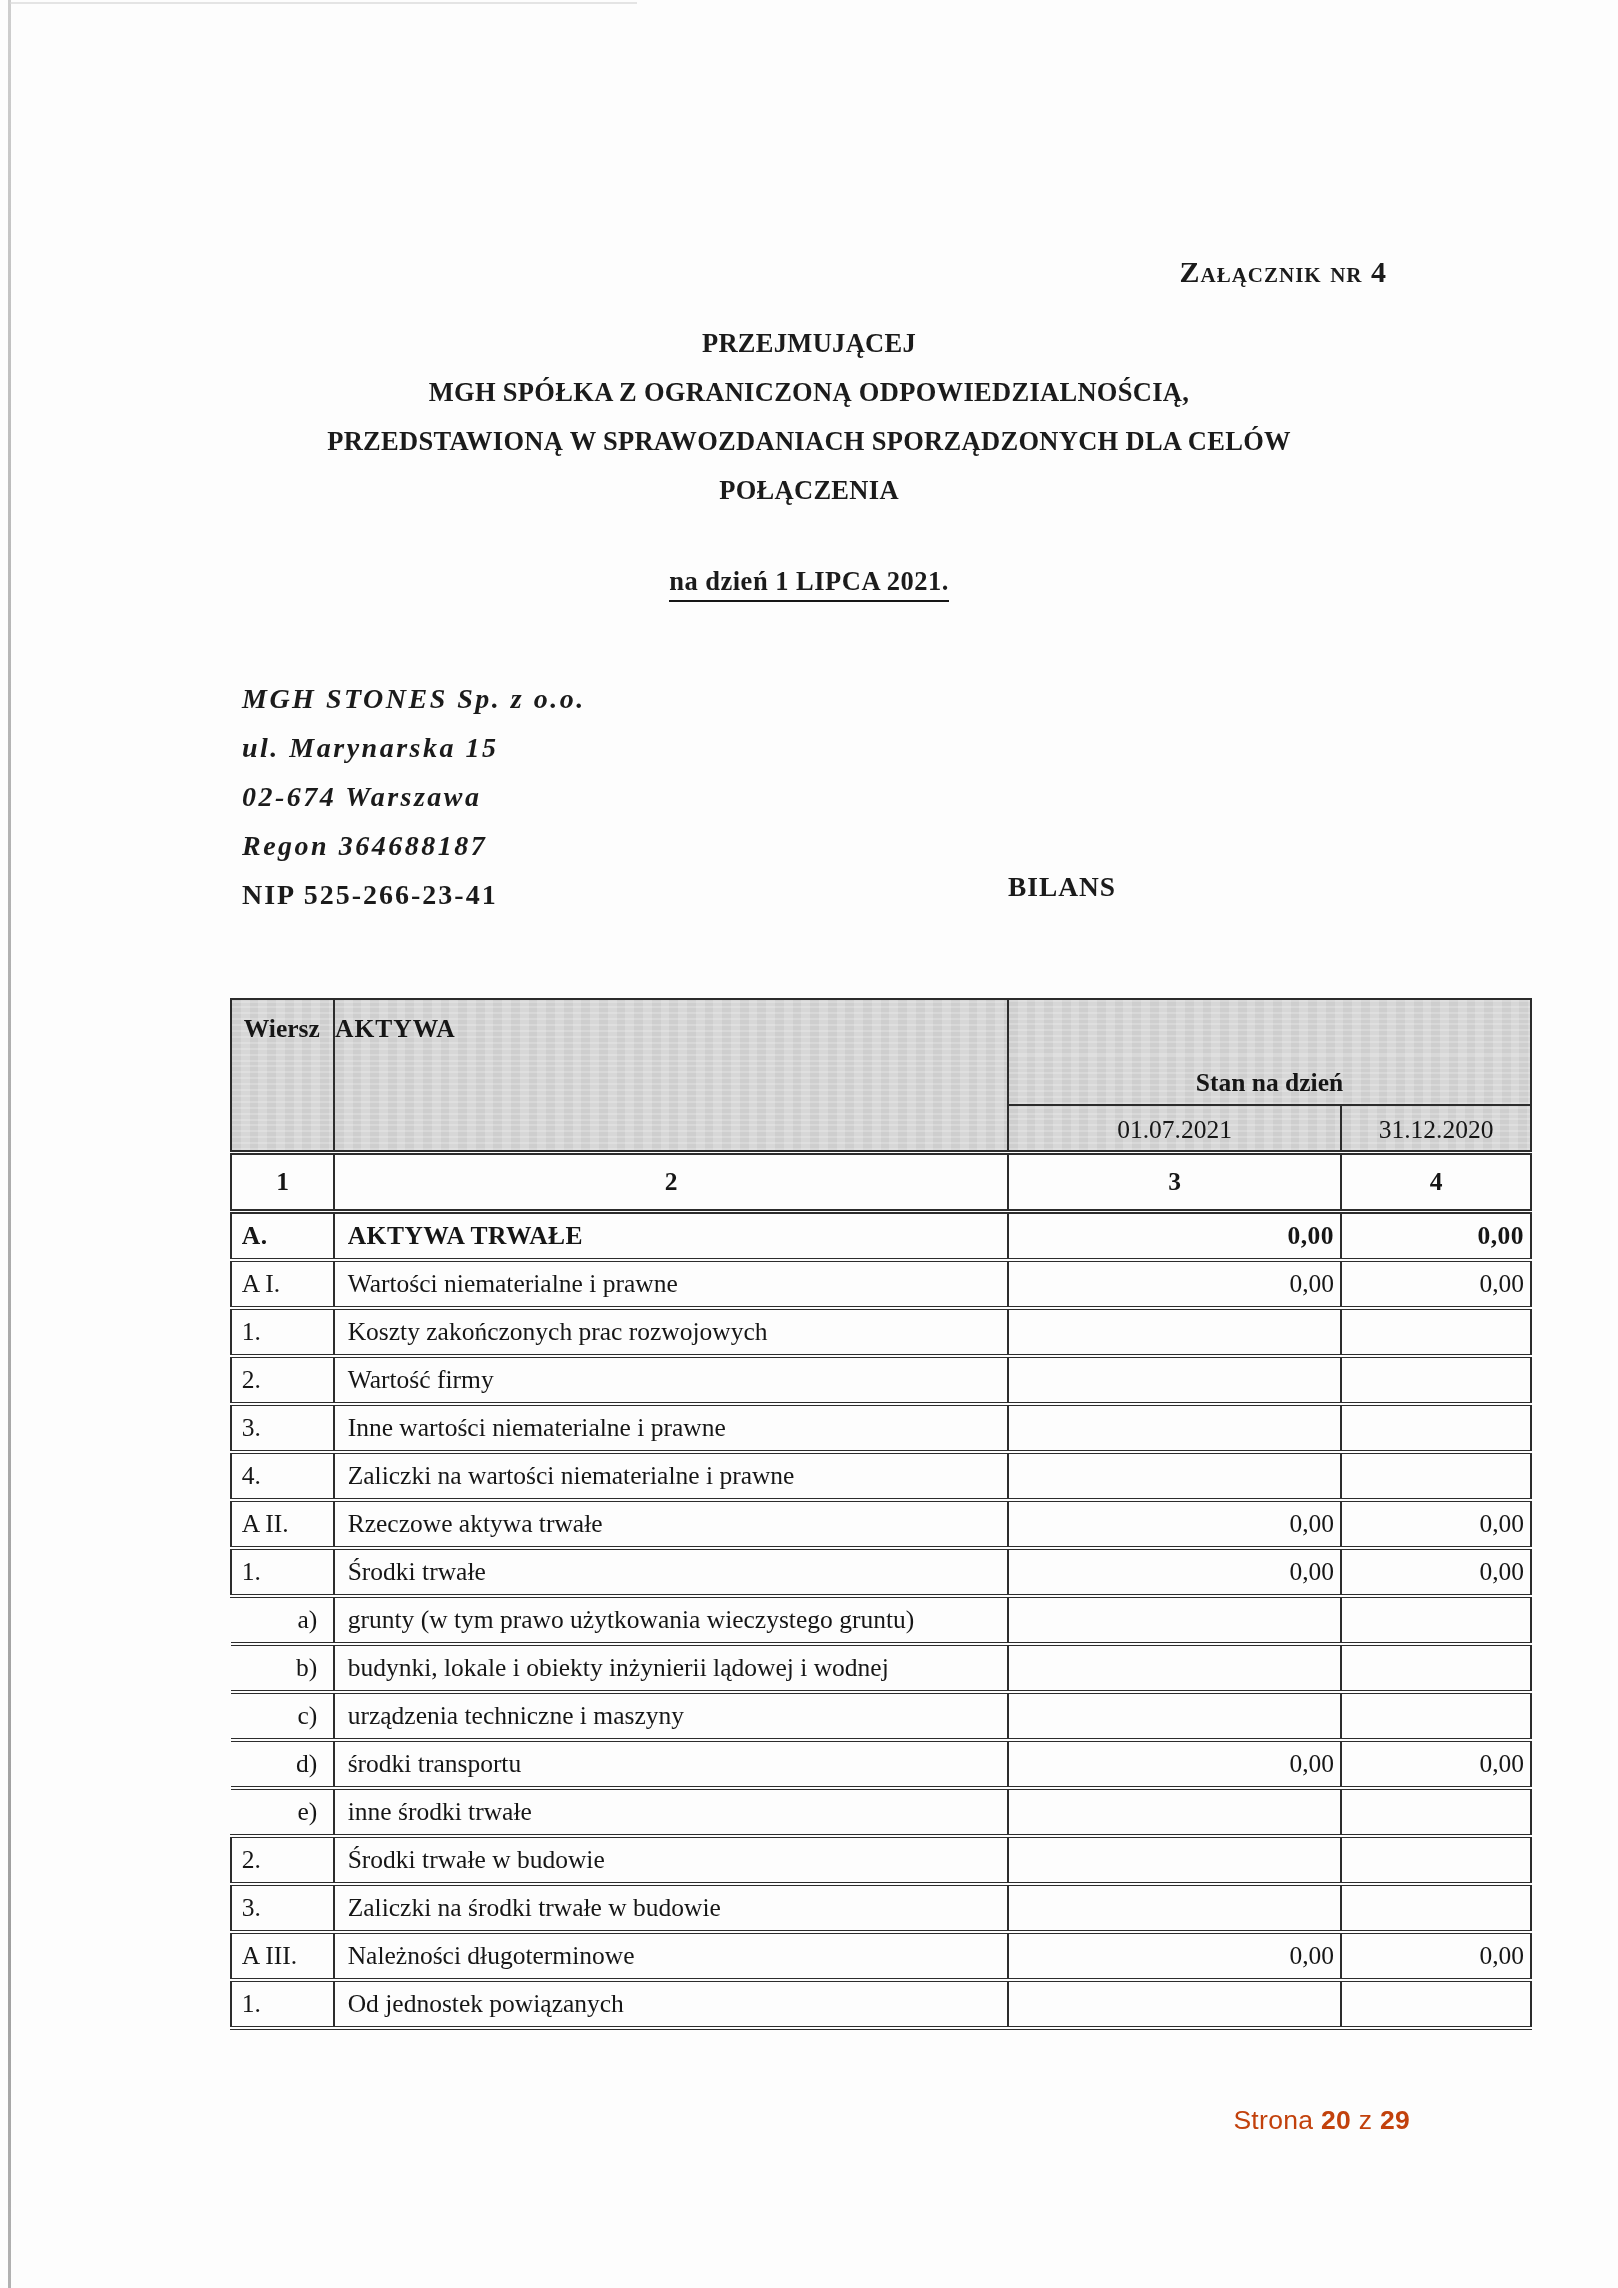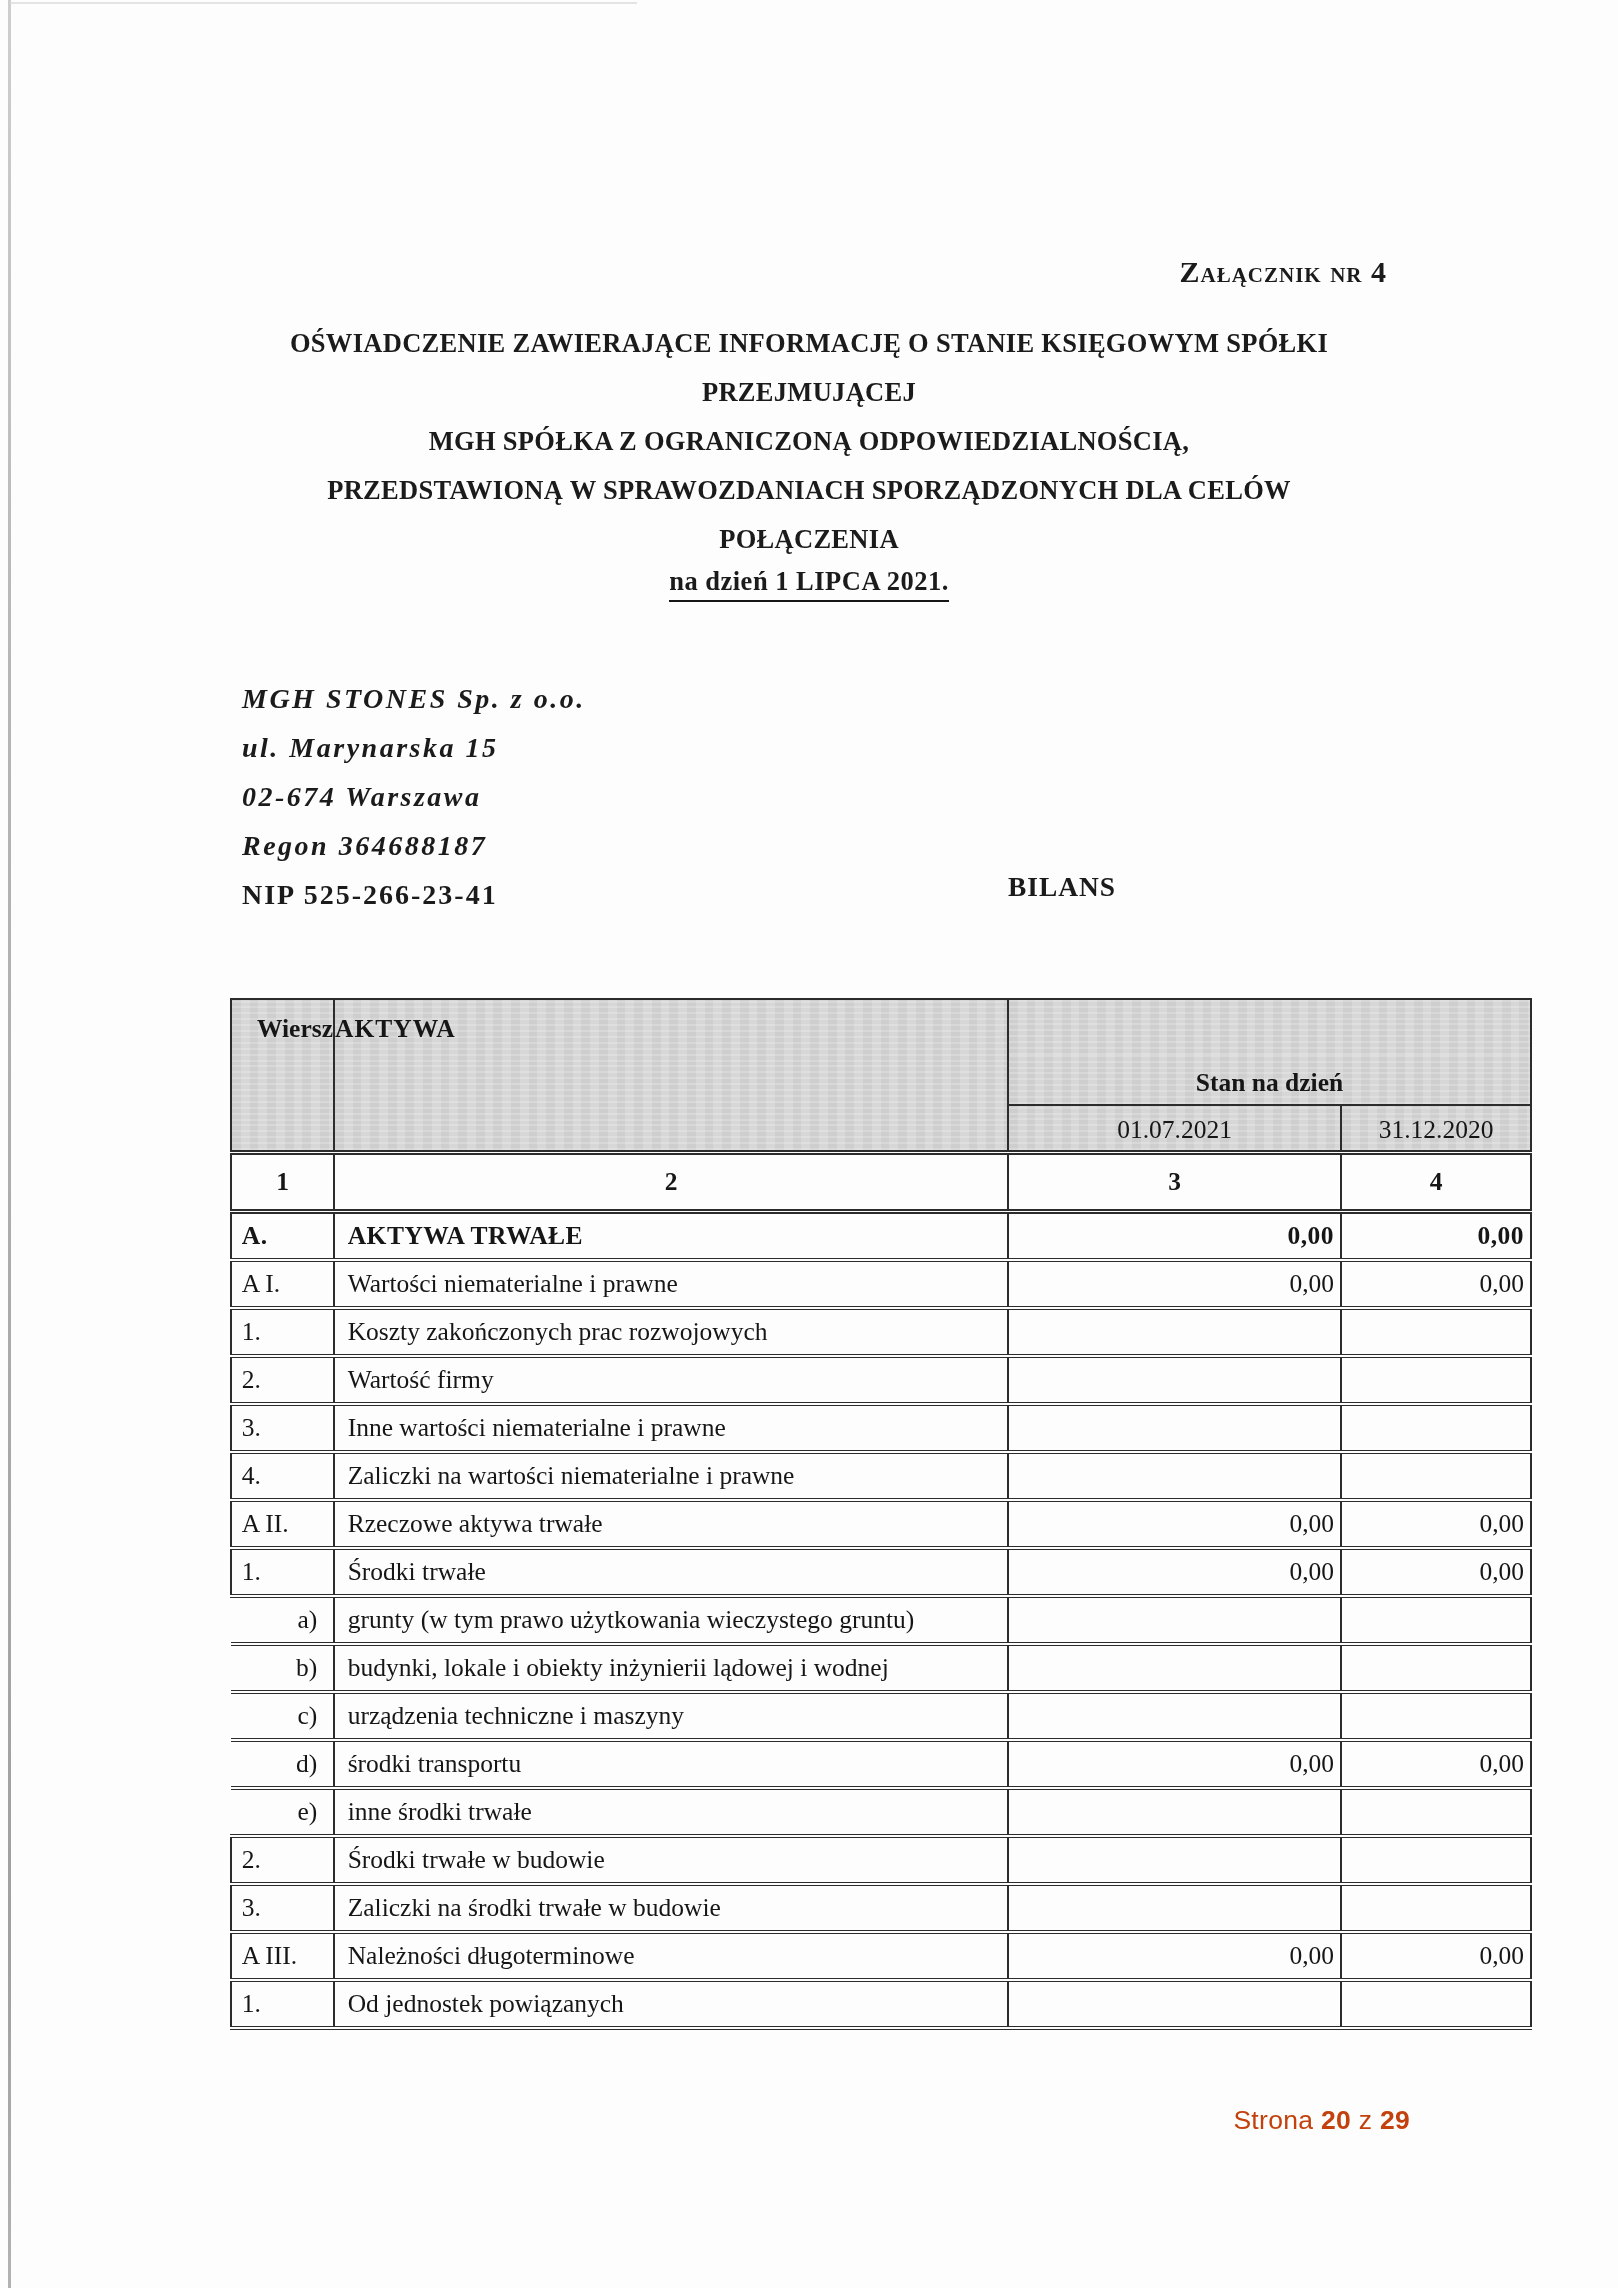--- a/index.html
+++ b/index.html
@@ -119,21 +119,20 @@
   }
   .bl { border-left: 2px solid #2c2c2c; }
   .bt { border-top: 2px solid #2c2c2c; }
 
   
   .hdr {
     background-color: #d5d5d5;
     background-image:
       repeating-linear-gradient(0deg, rgba(255,255,255,.20) 0 2px, rgba(0,0,0,0) 2px 5.9px),
       repeating-linear-gradient(90deg, rgba(0,0,0,.03) 0 8.8px, rgba(255,255,255,.04) 8.8px 17.6px);
-    text-align: right;
   }
   td.wiersz {
     vertical-align: top;
     padding: 13.7px 0 0 11.8px;
     font-weight: bold;
     border-bottom: 5.9px double #2c2c2c;
   }
   td.aktywa {
     vertical-align: top;
     padding-top: 13.7px;
@@ -192,21 +191,20 @@
 <body>
 
 <div class="page">
 
   <div class="scan-edge"></div>
   <div class="scan-top"></div>
 
   <div class="zalacznik">Załącznik nr 4</div>
 
   <div class="title-block">
-      <div class="title-line">OŚWIADCZENIE ZAWIERAJĄCE INFORMACJĘ O STANIE KSIĘGOWYM SPÓŁKI</div>
       <div class="title-line">PRZEJMUJĄCEJ</div>
       <div class="title-line">MGH SPÓŁKA Z OGRANICZONĄ ODPOWIEDZIALNOŚCIĄ,</div>
       <div class="title-line">PRZEDSTAWIONĄ W SPRAWOZDANIACH SPORZĄDZONYCH DLA CELÓW</div>
       <div class="title-line">POŁĄCZENIA</div>
     </div>
 
   <div class="date-line-wrap">
     <span class="date-line">na dzień 1 LIPCA 2021.</span>
   </div>
 

